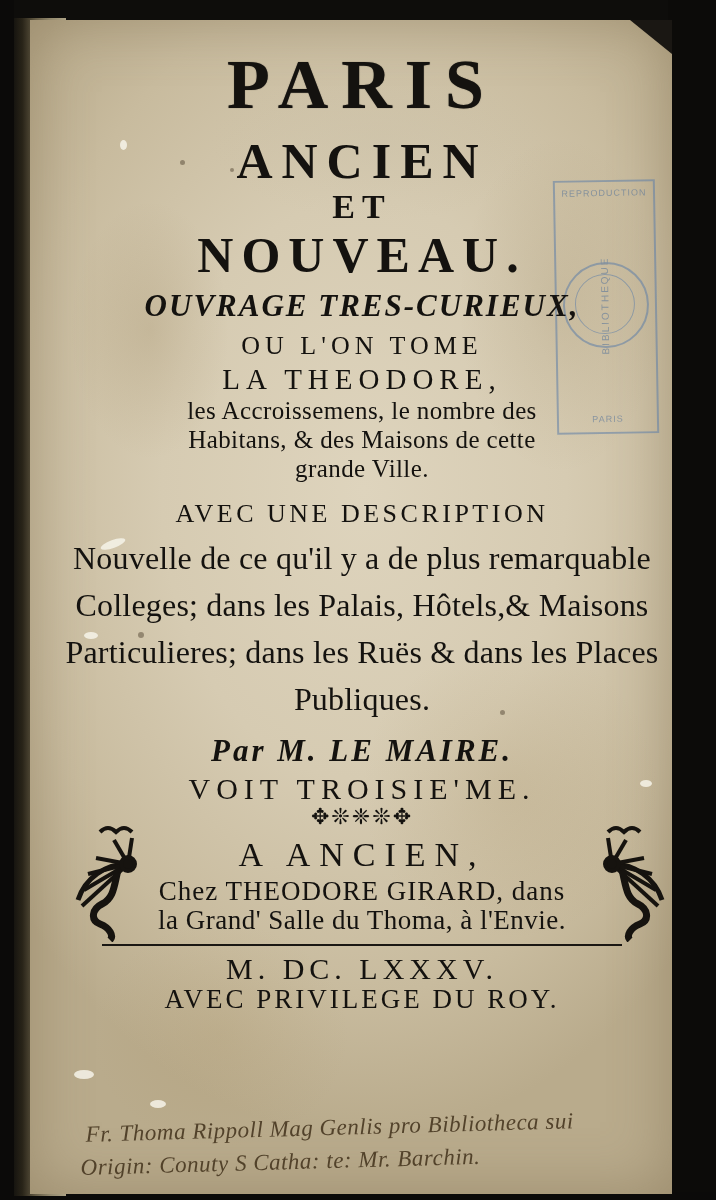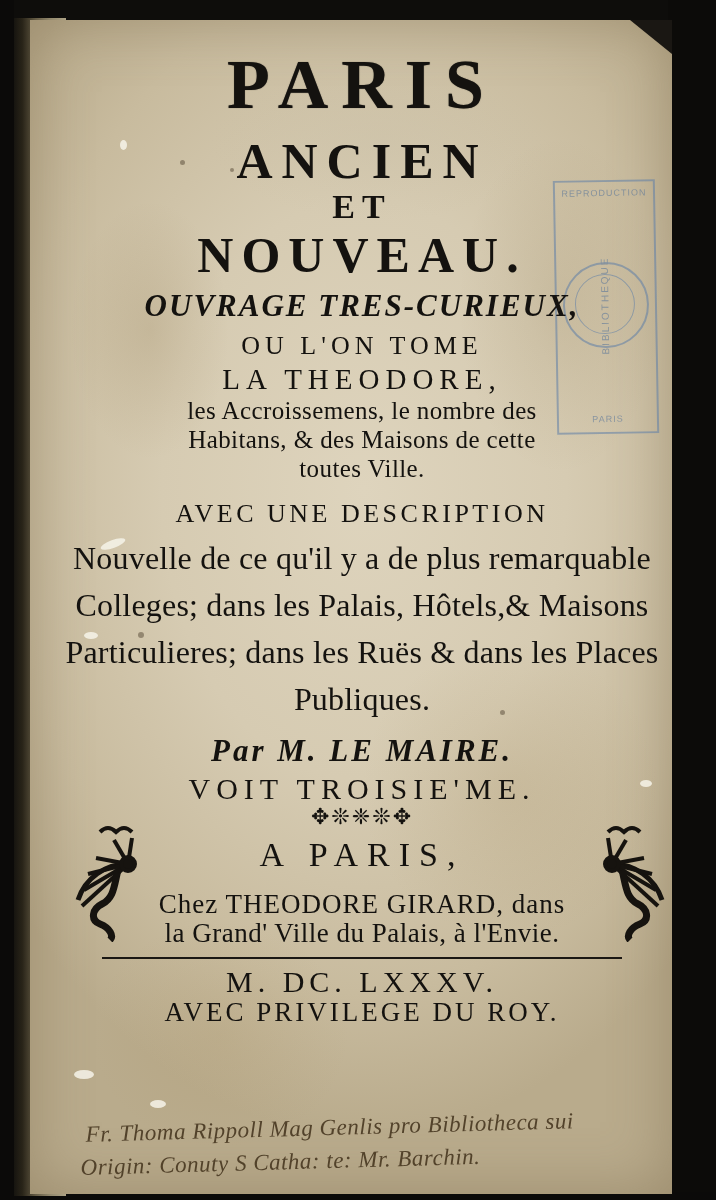--- a/index.html
+++ b/index.html
@@ -177,21 +177,21 @@
     margin-top: 2px;
   }
   .t-aparis {
     font-size: 34px;
     letter-spacing: 9px;
     margin-top: 10px;
   }
   .t-chez {
     font-size: 27px;
     letter-spacing: 1px;
-    margin-top: 19px;
+    margin-top: 6px;
   }
   .t-salle {
     font-size: 27px;
     letter-spacing: 0.5px;
     margin-top: 2px;
   }
   #rule {
     width: 520px;
     height: 2px;
     background: #1a1713;
@@ -365,36 +365,36 @@
       <div class="ln t-paris">PARIS</div>
       <div class="ln t-ancien">ANCIEN</div>
       <div class="ln t-et">ET</div>
       <div class="ln t-nouveau">NOUVEAU.</div>
       <div class="ln t-ouvrage">OUVRAGE TRES-CURIEUX,</div>
       <div class="ln t-ouloon">OU L'ON TOME</div>
       <div class="ln t-fondation">LA THEODORE,</div>
 
       <div class="ln body-sm">les Accroissemens, le nombre des</div>
       <div class="ln body-sm">Habitans, &amp; des Maisons de cette</div>
-      <div class="ln body-sm">toutes Ville.</div>
+      <div class="ln body-sm">grande Ville.</div>
 
       <div class="ln t-avecune">AVEC UNE DESCRIPTION</div>
 
       <div class="ln body-desc">Nouvelle de ce qu'il y a de plus remarquable</div>
       <div class="ln body-desc">Colleges; dans les Palais, Hôtels,&amp; Maisons</div>
       <div class="ln body-desc">Particulieres; dans les Ruës &amp; dans les Places</div>
       <div class="ln body-desc">Publiques.</div>
 
       <div class="ln t-par">Par M. LE MAIRE.</div>
       <div class="ln t-tome">VOIT TROISIE'ME.</div>
       <div class="ln t-orn">✥❊❈❊✥</div>
 
-      <div class="ln t-aparis">A PARIS,</div>
+      <div class="ln t-aparis">A ANCIEN,</div>
       <div class="ln t-chez">Chez THEODORE GIRARD, dans</div>
-      <div class="ln t-salle">la Grand' Ville du Palais, à l'Envie.</div>
+      <div class="ln t-salle">la Grand' Salle du Thoma, à l'Envie.</div>
 
       <div id="rule"></div>
 
       <div class="ln t-date">M. DC. LXXXV.</div>
       <div class="ln t-privilege">AVEC PRIVILEGE DU ROY.</div>
     </div>
 
     <div id="inscription">
       <div class="l1">Fr. Thoma Rippoll Mag Genlis pro Bibliotheca sui</div>
       <div class="l2">Origin: Conuty S Catha: te: Mr. Barchin.</div>

